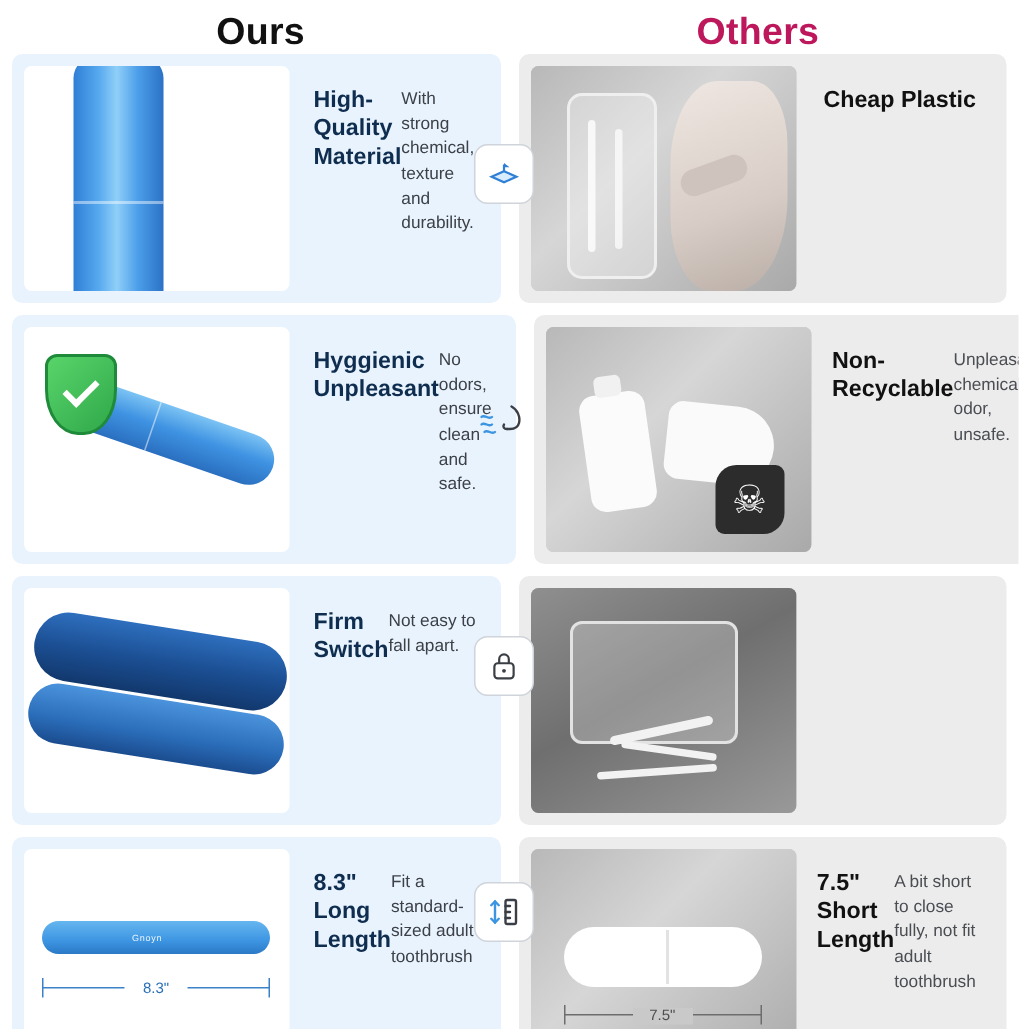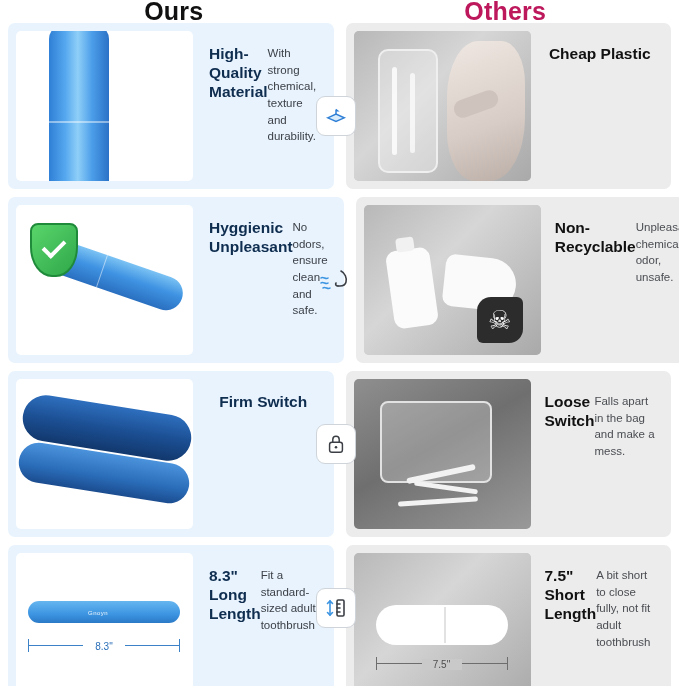--- a/index.html
+++ b/index.html
@@ -17,22 +17,22 @@
   .page {
     position: relative;
     width: 679px;
     height: 686px;
     box-sizing: border-box;
     padding: 0 8px;
   }
   
   .headings {
     display: flex;
-    height: 23px;
-    align-items: center;
+    height: 36px;
+    align-items: flex-end;
   }
   .heading-col {
     flex: 1 1 0;
     text-align: center;
     font-size: 25px;
     font-weight: bold;
     letter-spacing: 0.2px;
   }
   .heading-ours { color: #111111; }
   .heading-others { color: #be185d; }
@@ -492,33 +492,30 @@
   </div>
 
   <div class="row">
     <div class="panel panel-ours">
       <div class="media media-ours">
         <div class="case-horiz-dark"></div>
         <div class="case-horiz-dark2"></div>
       </div>
       <div class="text">
         <div class="t-title blue">Firm Switch</div>
+        <div class="t-desc">Not easy to fall apart.</div>
       </div>
     </div>
     <div class="panel panel-others">
       <div class="media media-others">
         <div class="bag"></div>
         <div class="pouch"></div>
         <div class="brush" style="left: 52px; top: 92px; width: 70px; height: 6px; transform: rotate(-12deg);"></div>
         <div class="brush" style="left: 60px; top: 106px; width: 64px; height: 5px; transform: rotate(8deg);"></div>
         <div class="brush" style="left: 44px; top: 120px; width: 80px; height: 5px; transform: rotate(-4deg);"></div>
-      </div>
-      <div class="text text-others">
-        <div class="t-title">Loose Switch</div>
-        <div class="t-desc t-desc-others">Falls apart in the bag and make a mess.</div>
       </div>
     </div>
     <div class="center-icon" style="left: 316px; top: 424px;">
       <svg width="20" height="22" viewBox="0 0 20 24" fill="none" stroke="#3b3f45" stroke-width="1.6">
         <rect x="3" y="10" width="14" height="11" rx="2.5" stroke="#3b3f45"></rect>
         <path d="M6.5 10 V7 a3.5 3.5 0 0 1 7 0 V10" stroke="#3b3f45"></path>
         <circle cx="10" cy="15.5" r="1.4" fill="#3b3f45" stroke="none"></circle>
       </svg>
     </div>
   </div>

